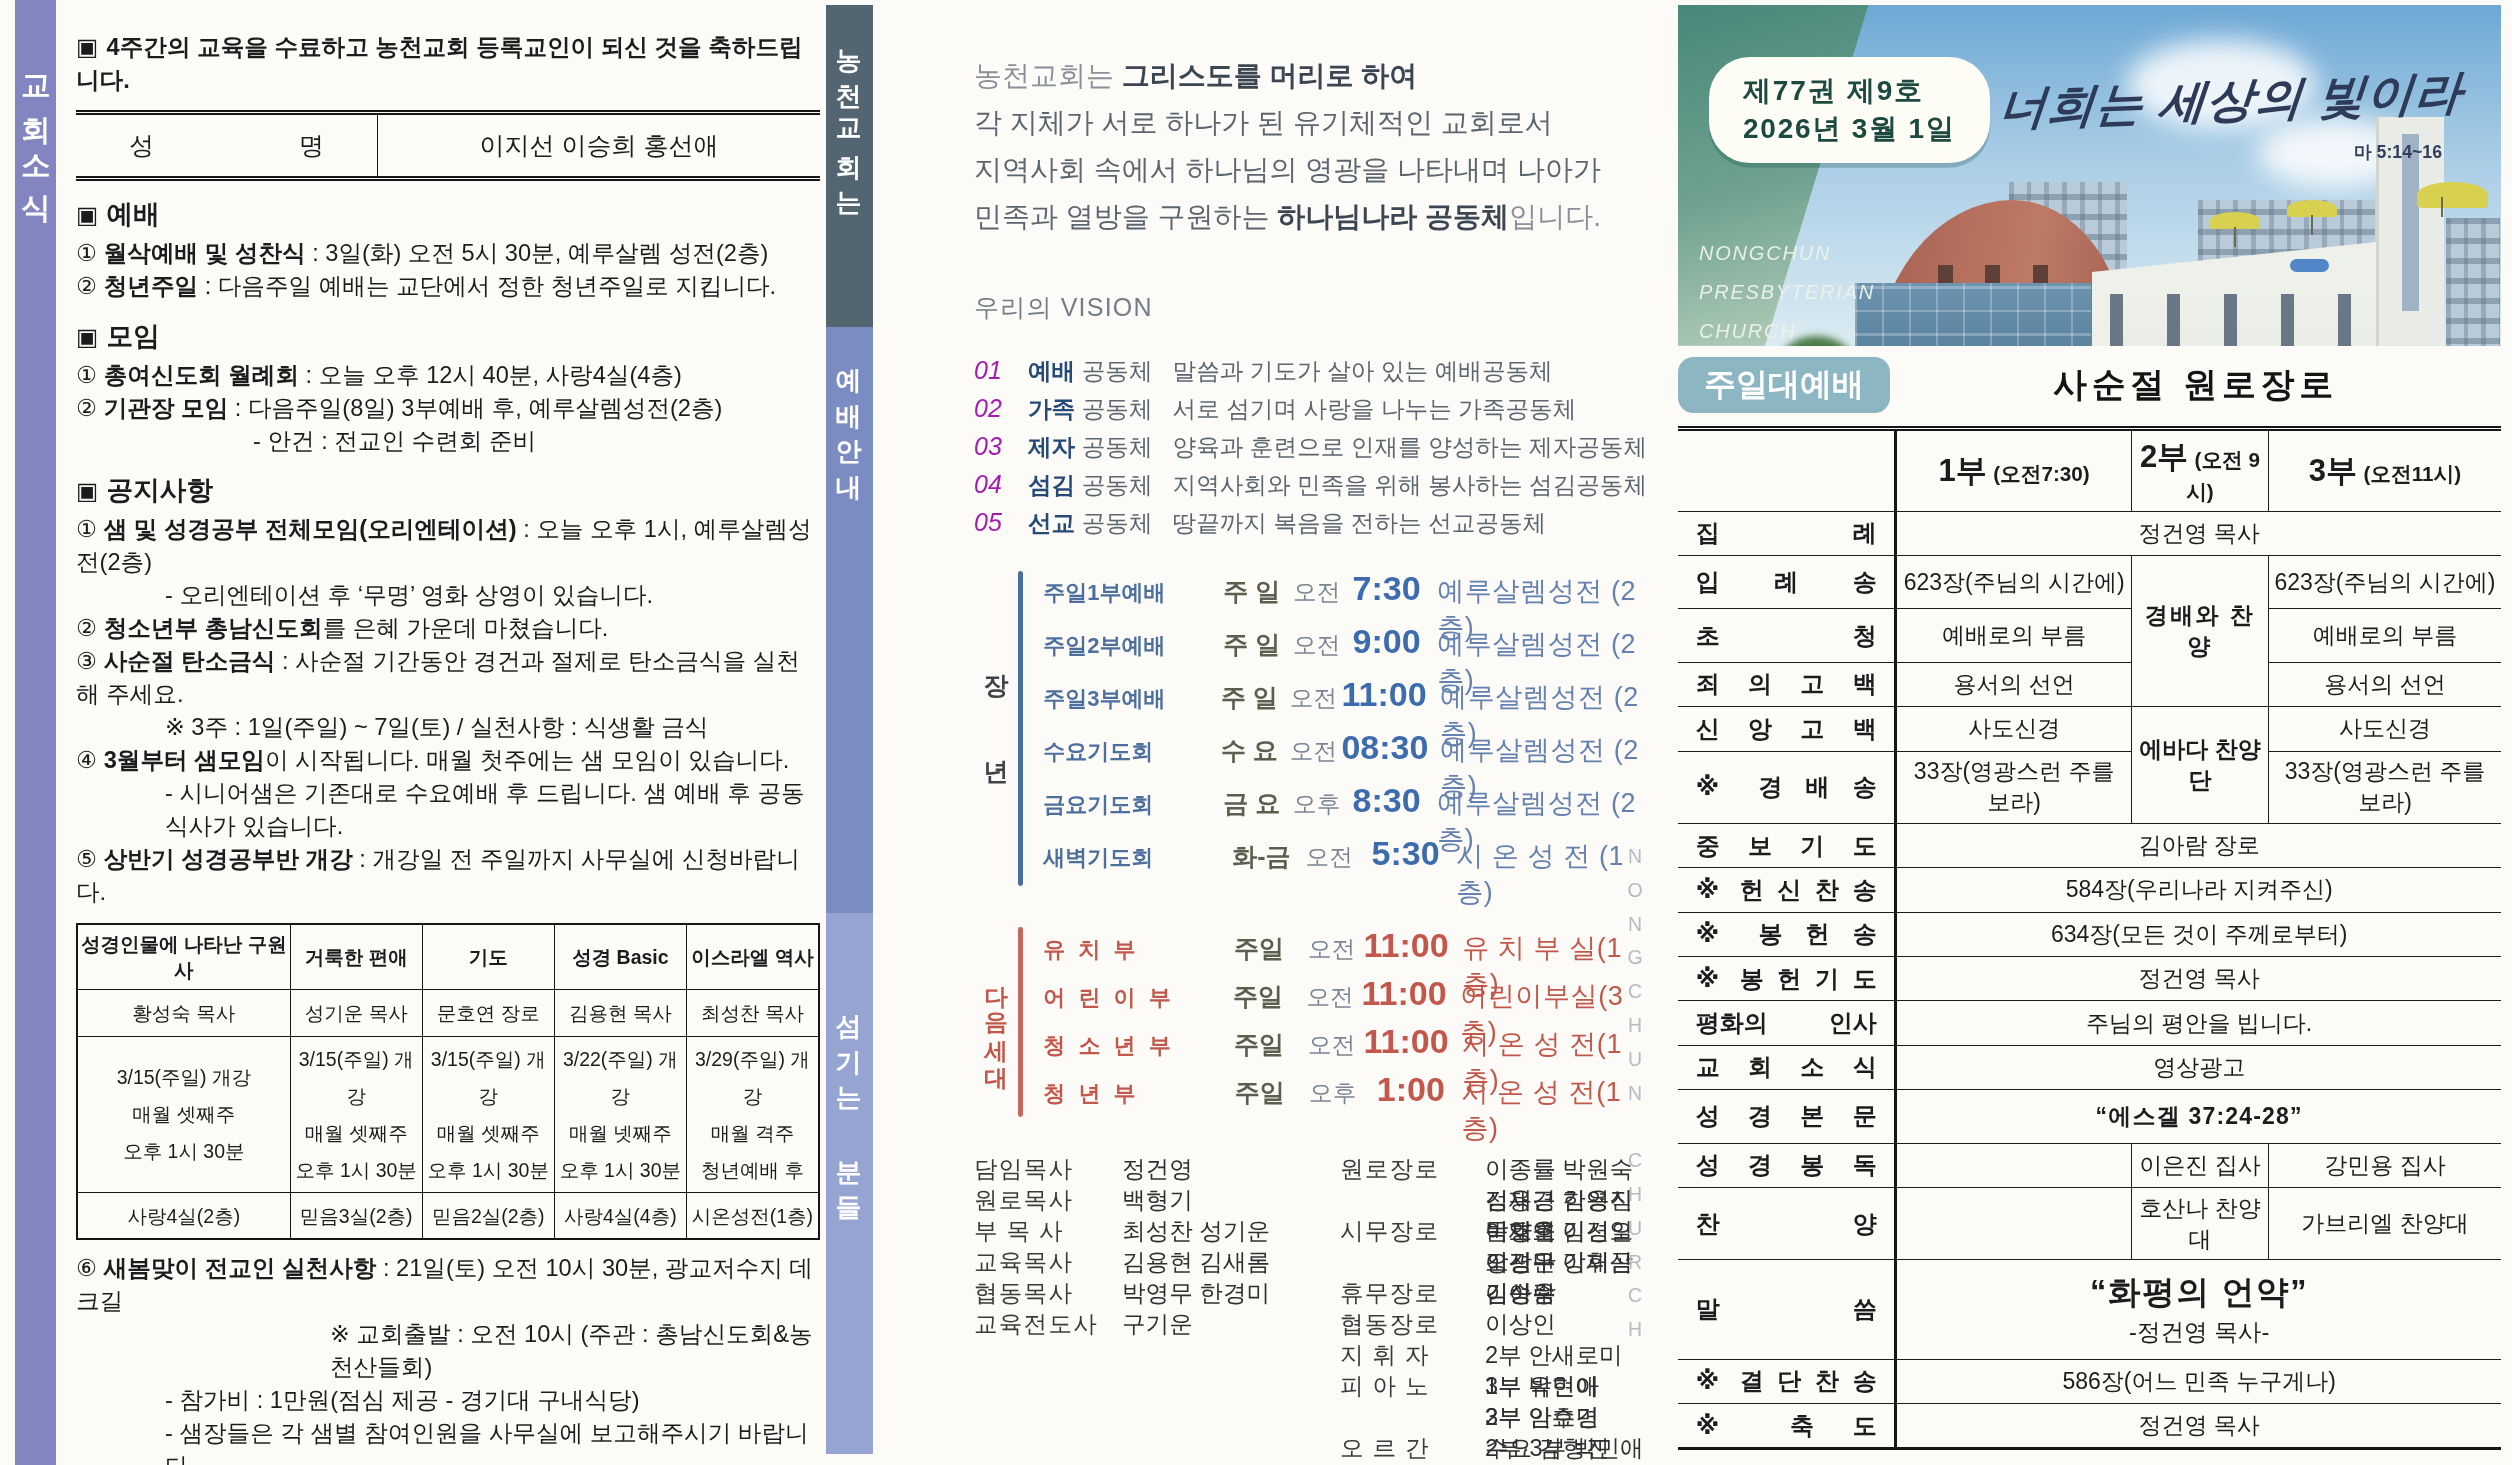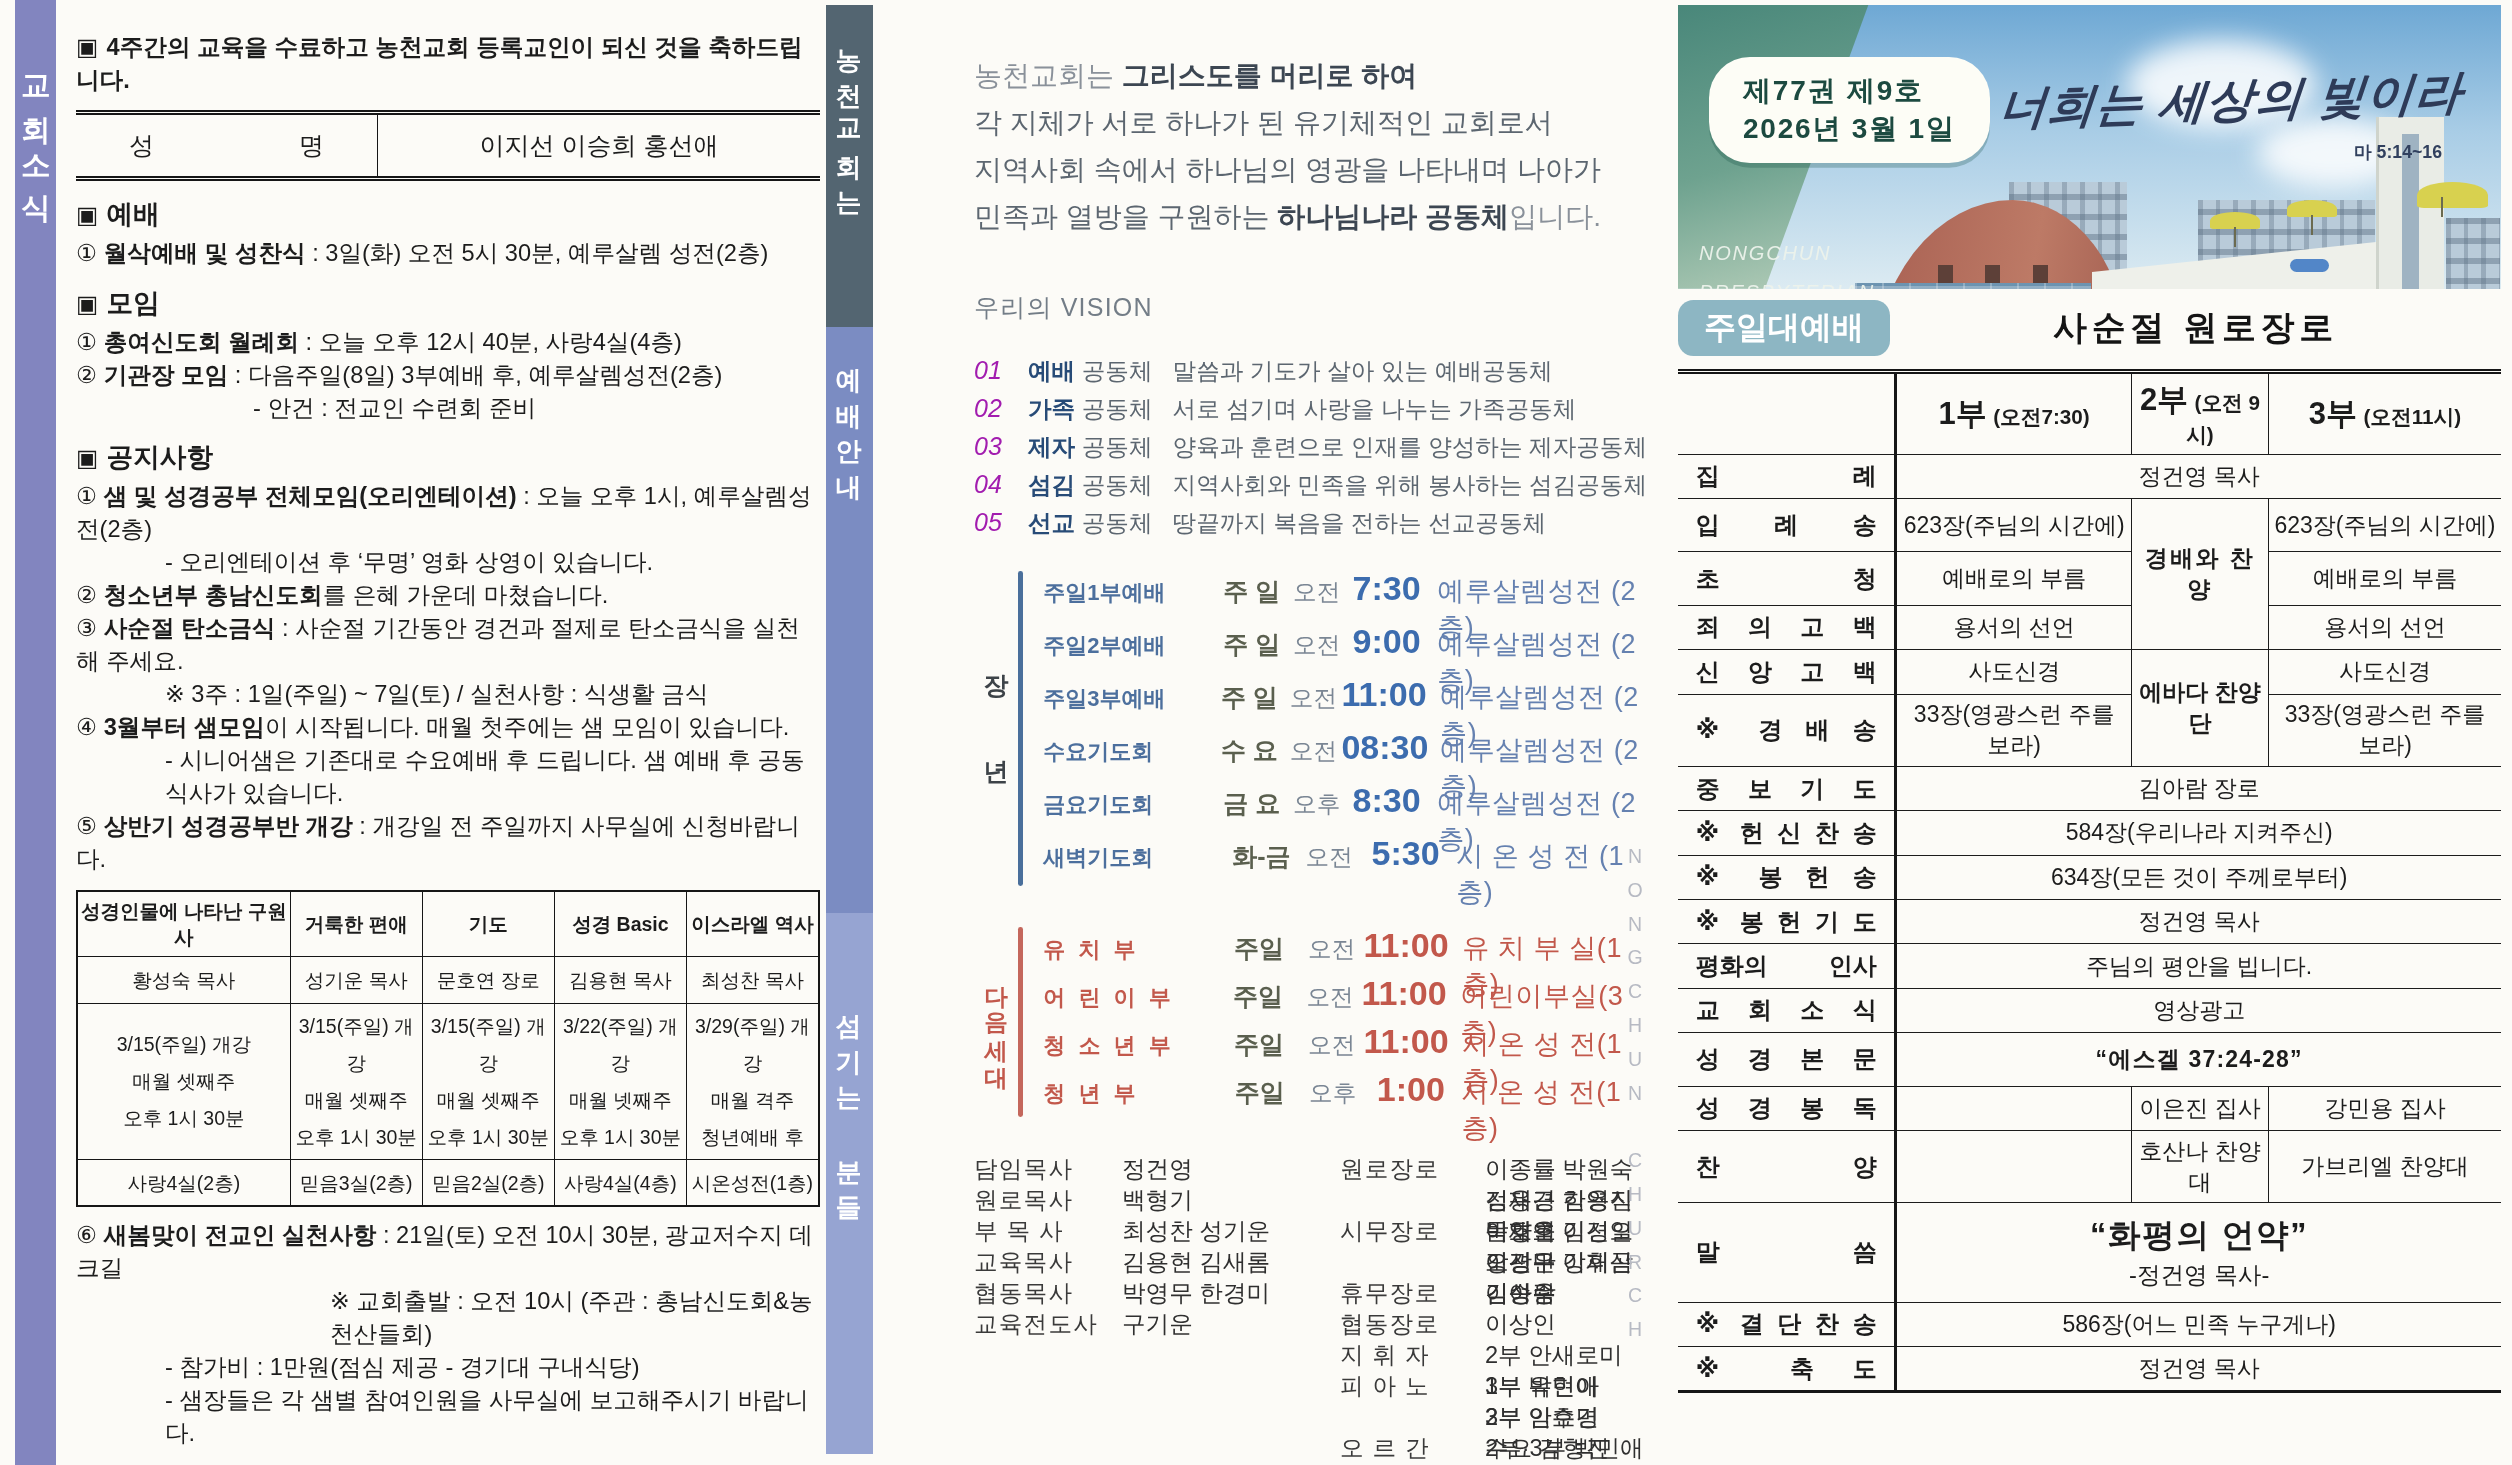--- a/index.html
+++ b/index.html
@@ -76,21 +76,21 @@
   .nx .vlabel-red{writing-mode:vertical-rl;text-orientation:upright;font-size:23.6px;letter-spacing:3.5px;color:#c2584b;}
   .staff{margin-top:33px;display:grid;grid-template-columns:148px 218px 145px auto;
         font-size:23.6px;line-height:31px;color:#2f2f2f;row-gap:0;}
   .staff span{height:31px;}
   .st-role{letter-spacing:1.2px;color:#3a3a3a;}
   .watermark{position:absolute;left:1623px;top:845px;writing-mode:vertical-rl;text-orientation:upright;
         font-size:19.5px;letter-spacing:11.8px;color:#b7bac3;}
 
   
   .right-col{position:absolute;left:1678px;top:4.7px;width:823px;}
-  .cover{position:relative;height:284px;overflow:hidden;background:linear-gradient(180deg,#6ea8d4 0%,#a9cde6 45%,#dcebf2 100%);}
+  .cover{position:relative;height:341px;overflow:hidden;background:linear-gradient(180deg,#6ea8d4 0%,#a9cde6 45%,#dcebf2 100%);}
   .cloud{position:absolute;background:#fff;border-radius:50%;filter:blur(13px);opacity:.85;}
   .apt{position:absolute;background:#b9cbd9;
        background-image:repeating-linear-gradient(0deg,rgba(90,110,130,.45) 0 5.9px,transparent 5.9px 20px),
                         repeating-linear-gradient(90deg,rgba(90,110,130,.35) 0 4.7px,transparent 4.7px 17.7px);}
   .brick{position:absolute;left:195px;top:195px;width:254px;height:189px;
          background:linear-gradient(100deg,#a86052 0%,#bd7a66 60%,#a25e50 100%);
          border-radius:55% 45% 0 0/95% 80% 0 0;}
   .brick i{position:absolute;background:#5d4038;width:15.4px;height:41px;top:65px;}
   .glass{position:absolute;left:177px;top:278px;width:236px;height:100px;
          background:linear-gradient(180deg,#6d94b1,#4f7априм);
@@ -161,20 +161,21 @@
       <tbody>
           <tr>
         <td class="nt-l">성 명</td>
         <td class="nt-v">이지선 이승희 홍선애</td>
       </tr>
     </tbody>
       </table>
 
     <div class="sec-h"><span class="sq">▣</span><span>예배</span></div>
     <div class="item"><span>①</span> <span class="lblb">월삭예배 및 성찬식</span><span> : 3일(화) 오전 5시 30분, 예루살렘 성전(2층)</span></div>
+    <div class="item"><span>②</span> <span class="lblb">청년주일</span><span> : 다음주일 예배는 교단에서 정한 청년주일로 지킵니다.</span></div>
 
     <div class="sec-h"><span class="sq">▣</span><span>모임</span></div>
     <div class="item"><span>①</span> <span class="lblb">총여신도회 월례회</span><span> : 오늘 오후 12시 40분, 사랑4실(4층)</span></div>
     <div class="item"><span>②</span> <span class="lblb">기관장 모임</span><span> : 다음주일(8일) 3부예배 후, 예루살렘성전(2층)</span></div>
     <div class="ind2">- 안건 : 전교인 수련회 준비</div>
 
     <div class="sec-h"><span class="sq">▣</span><span>공지사항</span></div>
     <div class="item"><span>①</span> <span class="lblb">샘 및 성경공부 전체모임(오리엔테이션)</span><span> : 오늘 오후 1시, 예루살렘성전(2층)</span></div>
     <div class="subl">- 오리엔테이션 후 ‘무명’ 영화 상영이 있습니다.</div>
     <div class="item"><span>②</span> <span class="lblb">청소년부 총남신도회</span><span>를 은혜 가운데 마쳤습니다.</span></div>

